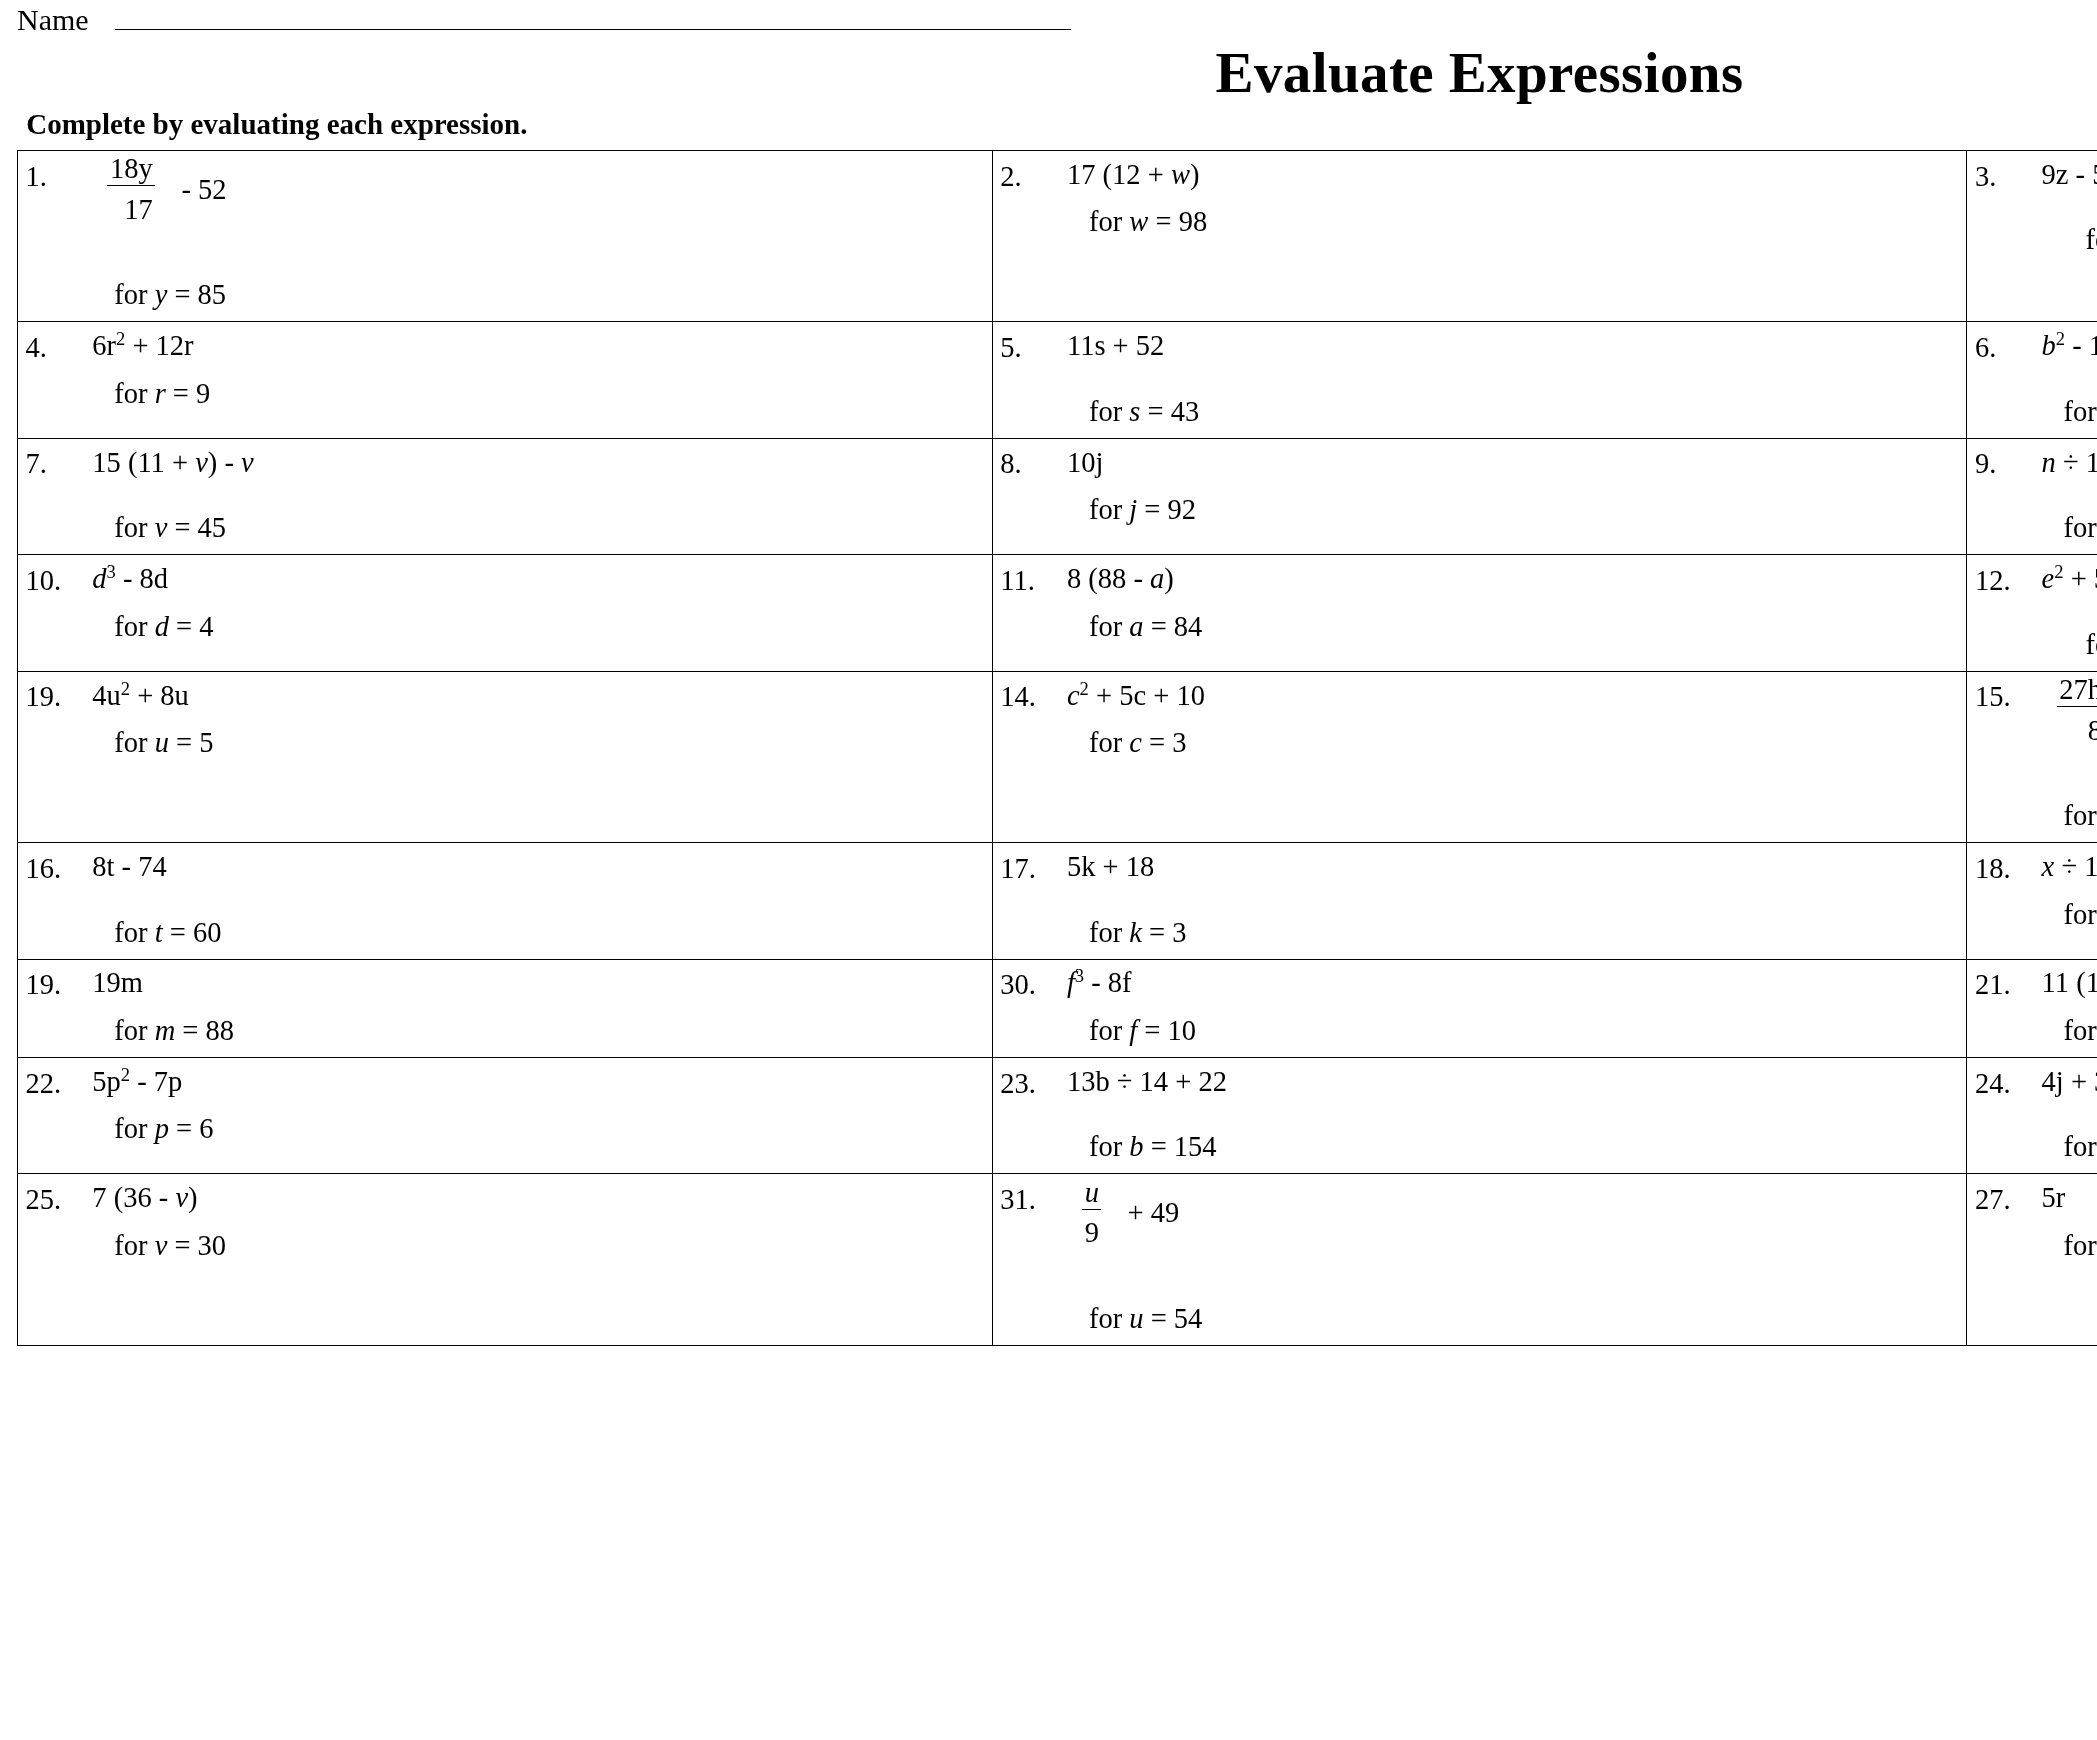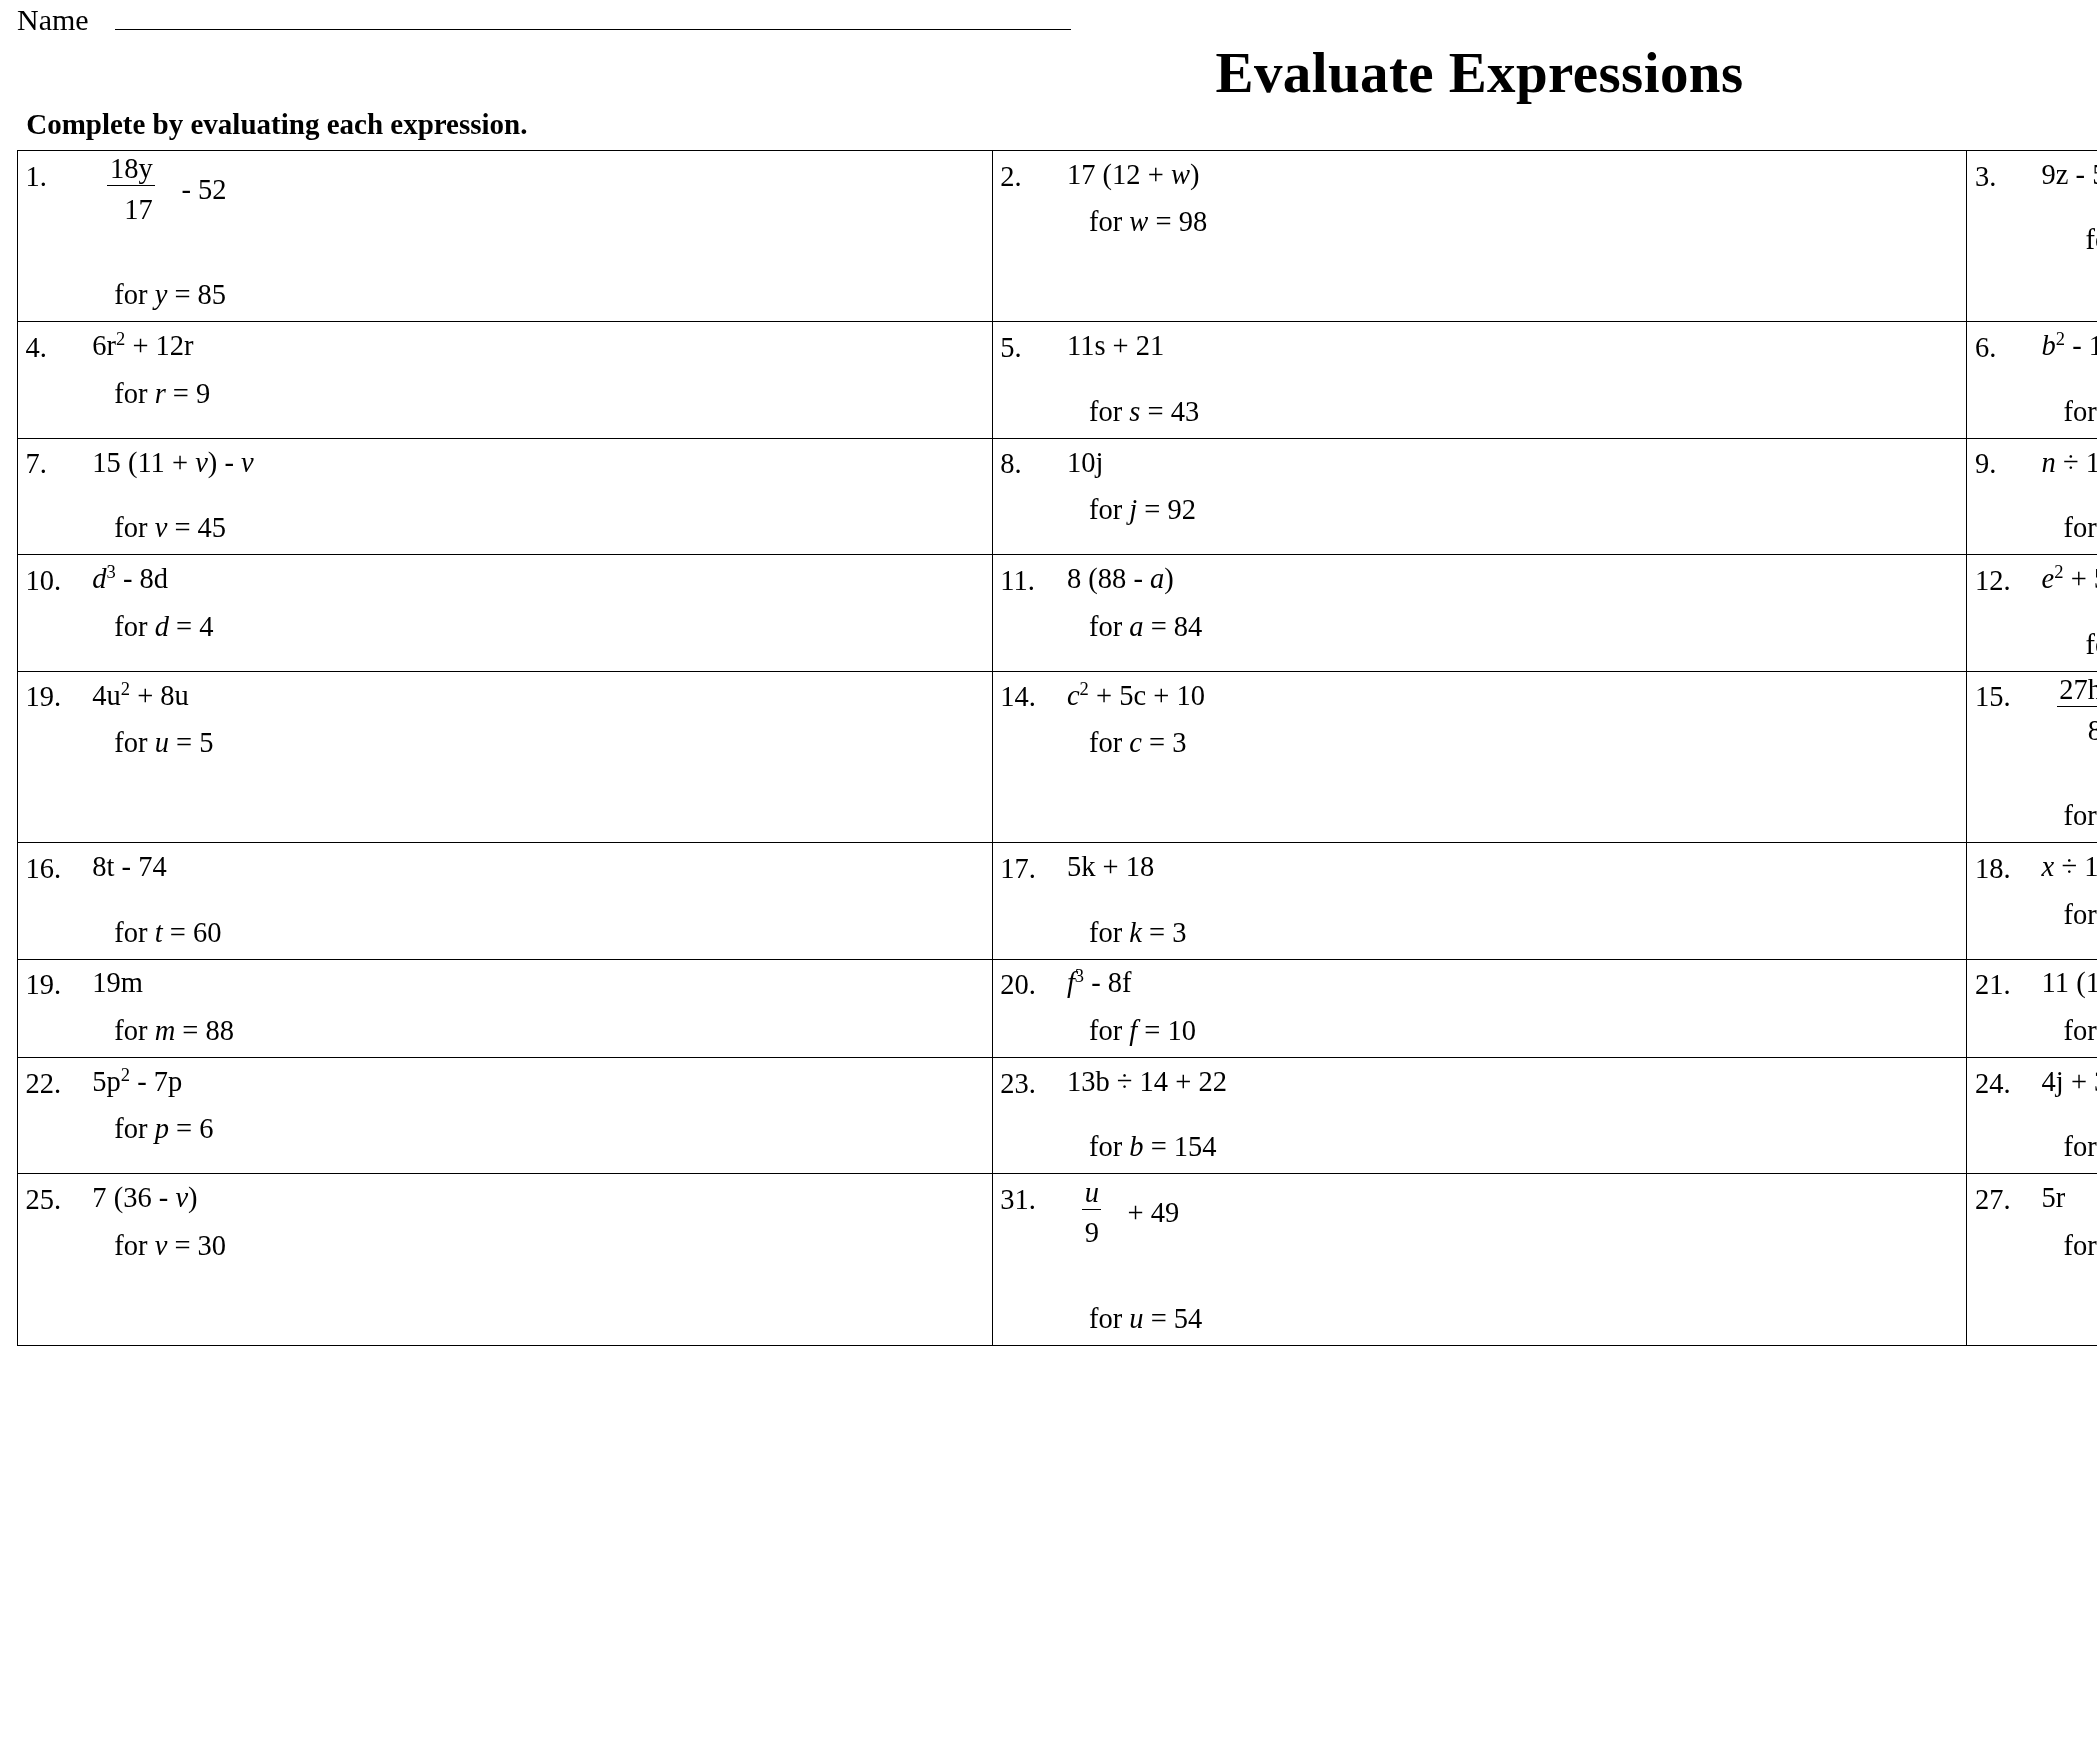--- a/index.html
+++ b/index.html
@@ -166,21 +166,21 @@
         <tr>
           <td>
             <div class="cell-inner">
               <span class="pnum">4.</span>
               <span class="pbody"><span class="expr">6r<sup>2</sup> + 12r</span><div class="gap-sm"></div><div class="forline indent-1">for <i>r</i> = 9</div></span>
             </div>
           </td>
           <td>
             <div class="cell-inner">
               <span class="pnum">5.</span>
-              <span class="pbody"><span class="expr">11s   +   21</span><div class="gap-md"></div><div class="forline indent-1">for <i>s</i> = 43</div></span>
+              <span class="pbody"><span class="expr">11s   +   52</span><div class="gap-md"></div><div class="forline indent-1">for <i>s</i> = 43</div></span>
             </div>
           </td>
           <td>
             <div class="cell-inner">
               <span class="pnum">6.</span>
               <span class="pbody"><span class="expr"><i>b</i><sup>2</sup> - 12b + 4   +   </span><div class="gap-md"></div><div class="forline indent-1">for  = 11</div></span>
             </div>
           </td>
         </tr>
         <tr>
@@ -265,21 +265,21 @@
         </tr>
         <tr>
           <td>
             <div class="cell-inner">
               <span class="pnum">19.</span>
               <span class="pbody"><span class="expr">19m</span><div class="gap-sm"></div><div class="forline indent-1">for <i>m</i> = 88</div></span>
             </div>
           </td>
           <td>
             <div class="cell-inner">
-              <span class="pnum">20.</span>
+              <span class="pnum">30.</span>
               <span class="pbody"><span class="expr"><i>f</i><sup>3</sup> - 8f</span><div class="gap-sm"></div><div class="forline indent-1">for <i>f</i> = 10</div></span>
             </div>
           </td>
           <td>
             <div class="cell-inner">
               <span class="pnum">21.</span>
               <span class="pbody"><span class="expr">11 (12 + )</span><div class="gap-sm"></div><div class="forline indent-1">for  = 18</div></span>
             </div>
           </td>
         </tr>

